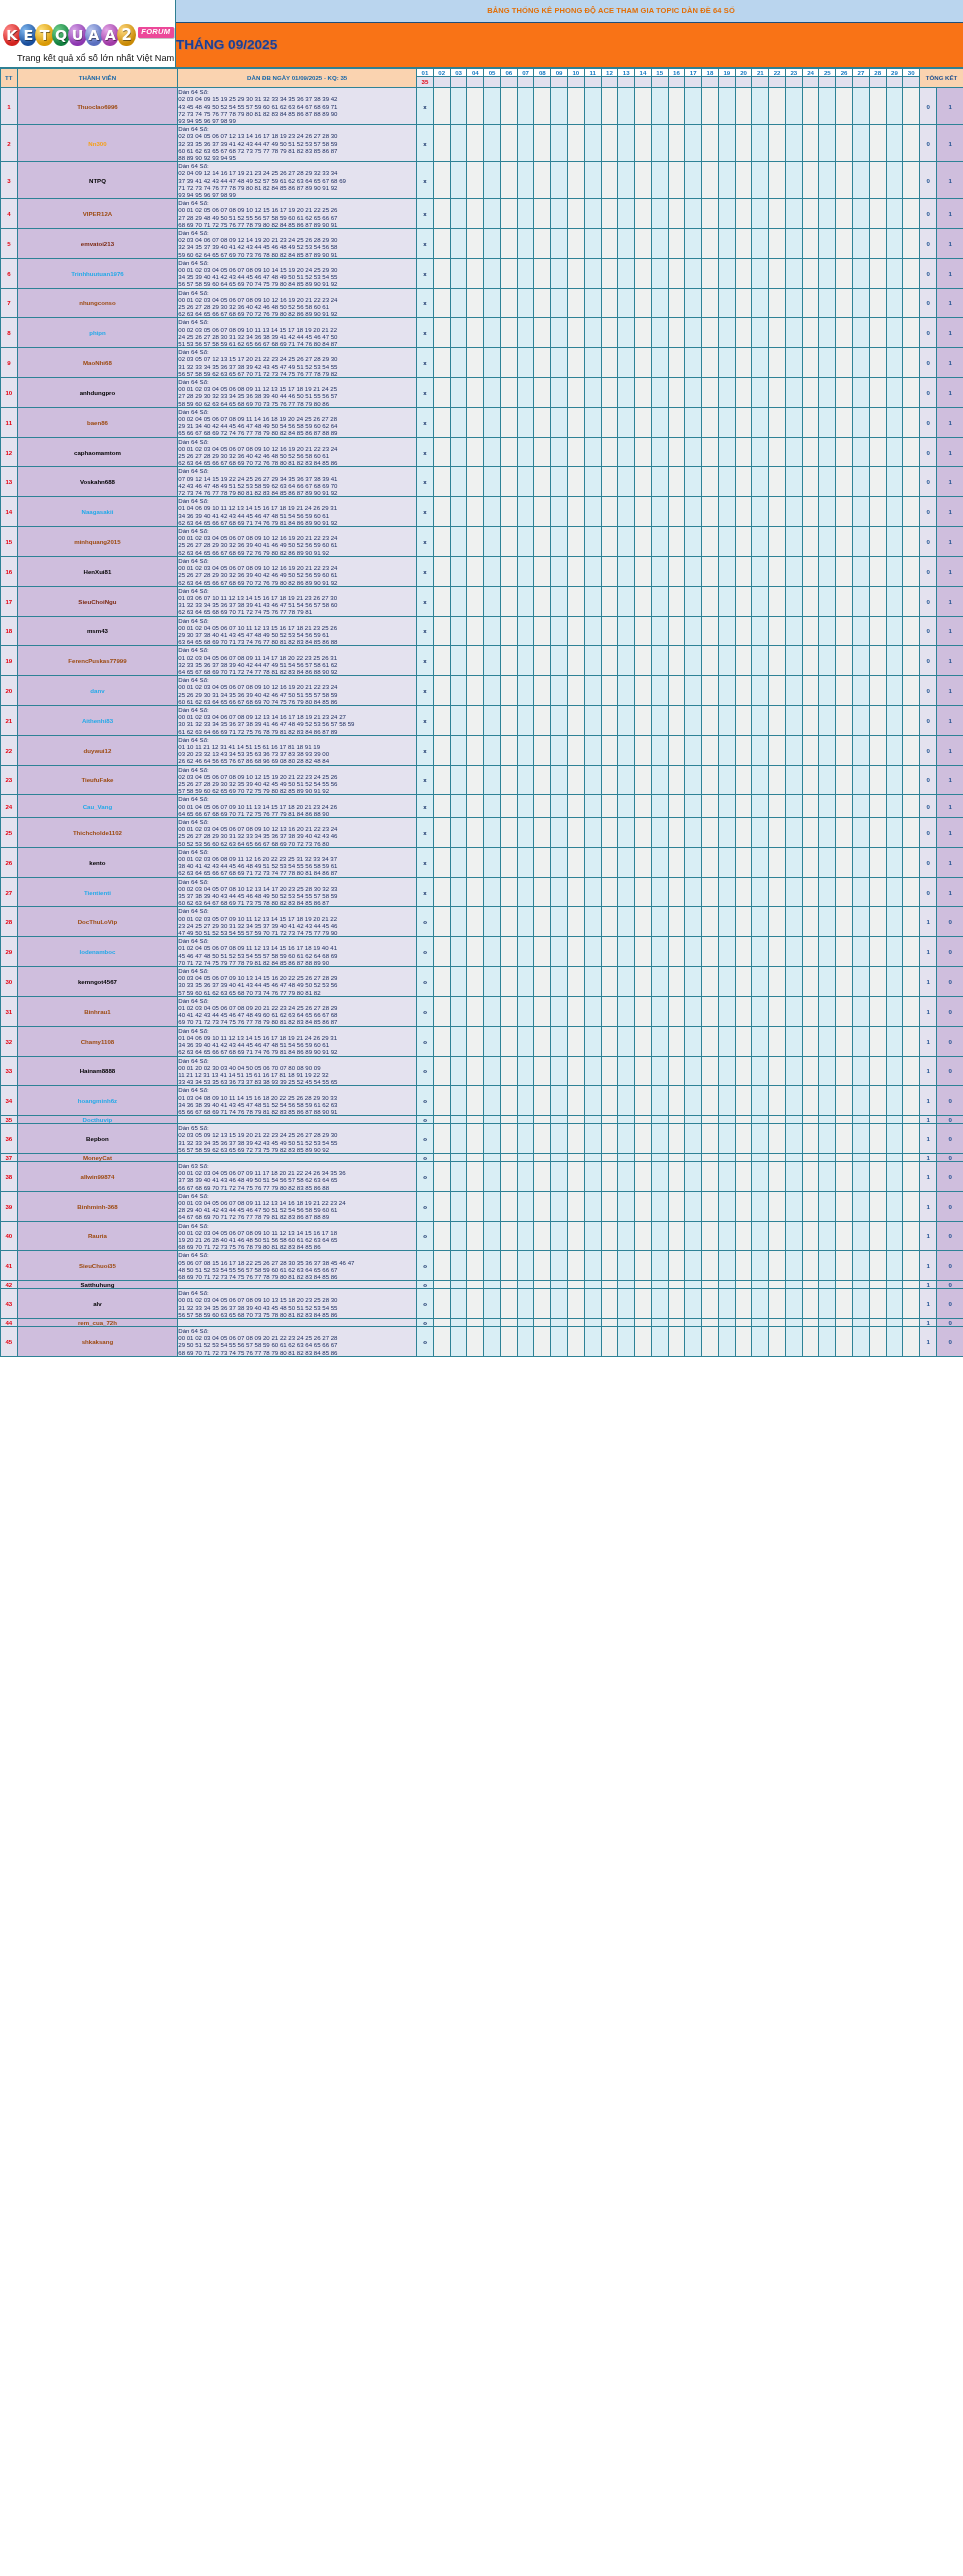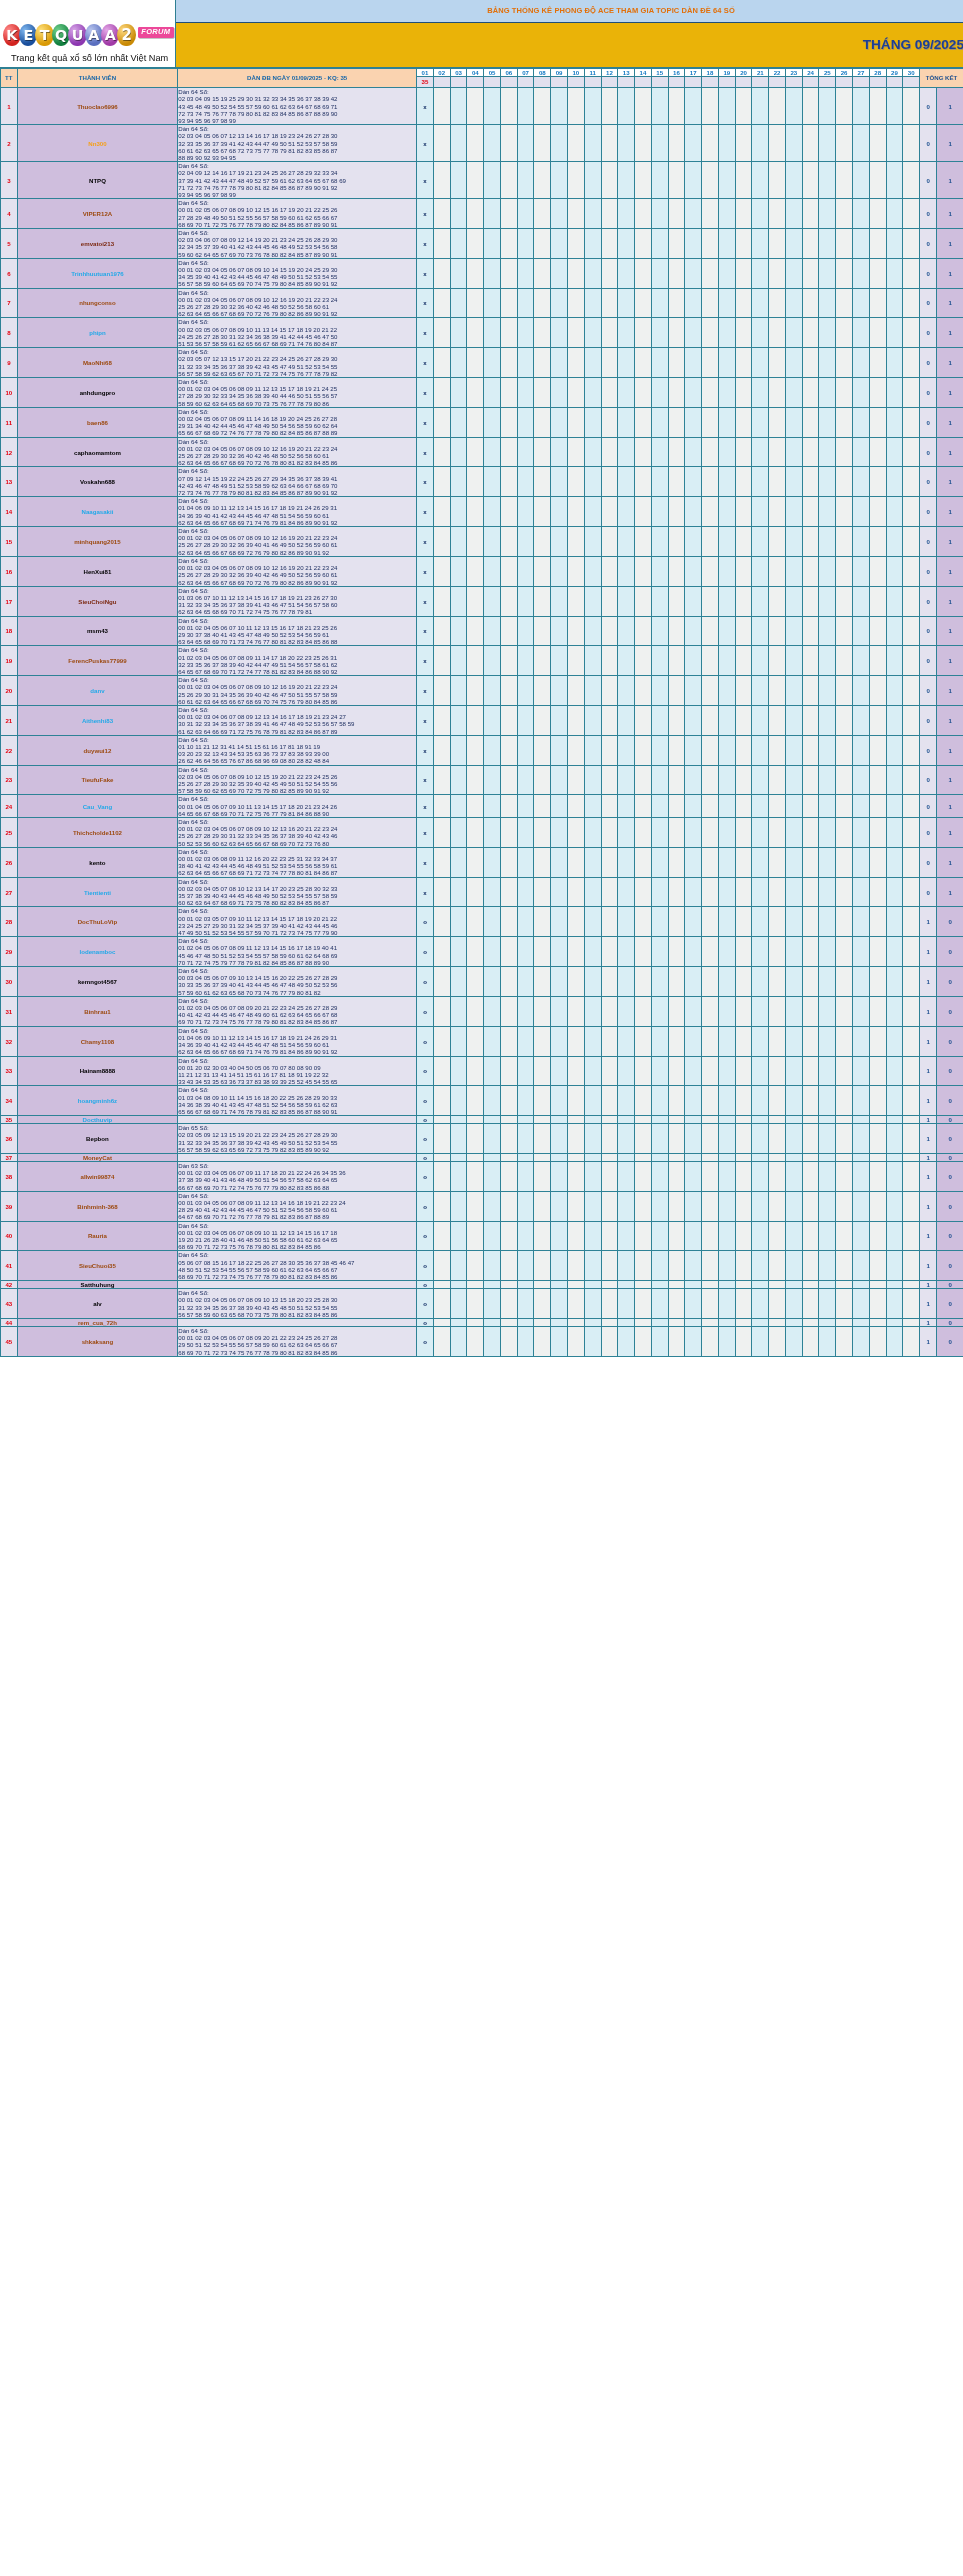--- a/index.html
+++ b/index.html
@@ -90,31 +90,31 @@
     padding:0.7px 3.4px 1.4px 3.4px;
     border-radius:1.4px;
     letter-spacing:0.3px;
     align-self:flex-start;
     box-shadow:0.7px 0.7px 0 rgba(0,0,0,.3);
   }
   .kq-tag{
     font-family:"Liberation Sans", sans-serif;
     font-size:9.2px;
     color:#111;
-    padding-left:11px;
+    padding-left:17px;
     margin-top:0.7px;
     white-space:nowrap;
   }
   .title-slot{
     flex:1;
-    background:#eab308;
+    background:#f97316;
     border-bottom:1.4px solid #2e7f92;
     display:flex;
     align-items:center;
-    justify-content:flex-end;
+    justify-content:flex-start;
   }
   .title-slot .month{
     color:#1d3f94;
     font-size:13.6px;
     font-weight:bold;
     text-shadow:0.7px 0.7px 0 rgba(120,120,160,.55);
   }
 
   
   table.grid{

